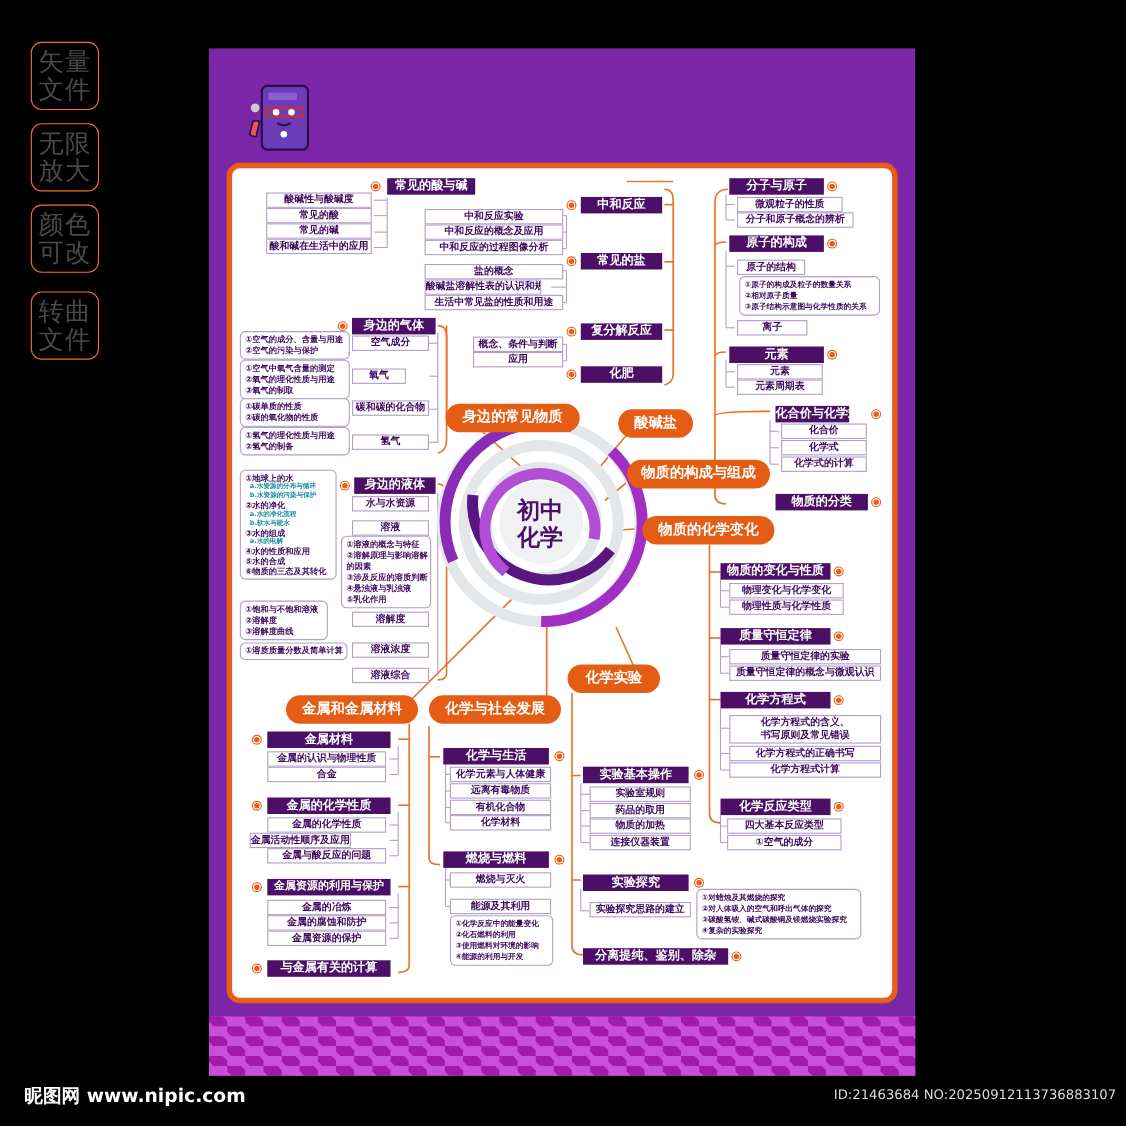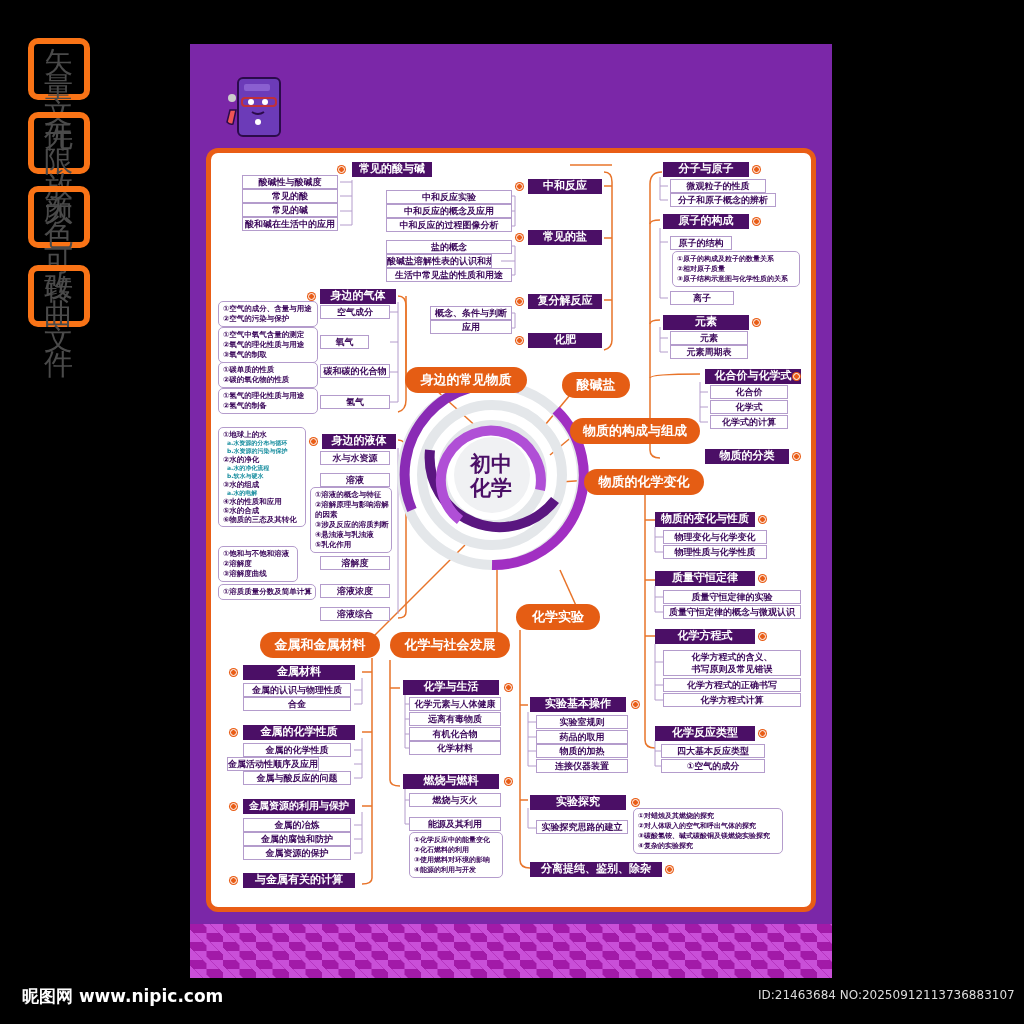--- a/index.html
+++ b/index.html
@@ -1,18 +1,18 @@
 <!DOCTYPE html>
 <html><head>
 <meta charset="utf-8">
 <style>
 *{box-sizing:border-box;margin:0;padding:0}
 html,body{width:1024px;height:1024px;background:#000;overflow:hidden;font-family:"DejaVu Sans","Liberation Sans",sans-serif}
 .abs{position:absolute}
-.side-badge{position:absolute;left:28px;width:62px;height:62px;border:6px solid #f97316;border-radius:10px;color:#4a4a4a;font-size:29px;line-height:25px;text-align:center;padding-top:6px;letter-spacing:1px}
+.side-badge{position:absolute;left:28px;width:62px;height:62px;border:1px solid #f97316;border-radius:10px;color:#4a4a4a;font-size:23px;line-height:25px;text-align:center;padding-top:6px;letter-spacing:1px}
 #poster{position:absolute;left:190px;top:44px;width:642px;height:934px;background:#7b27a8}
 #checker{position:absolute;left:0;top:880px;width:642px;height:54px;
   background-color:#a21aa8;
   background-image:
     linear-gradient(45deg,#c94fd8 25%,transparent 25%,transparent 75%,#c94fd8 75%),
     linear-gradient(45deg,#c94fd8 25%,transparent 25%,transparent 75%,#c94fd8 75%);
   background-size:33px 18px;background-position:0 0,16.5px 9px}
 #title{position:absolute;left:122px;top:52px;color:#fff;font-size:27px;font-weight:bold;letter-spacing:1px;text-shadow:2px 2px 0 #4a1470}
 #mascot{position:absolute;left:32px;top:30px;width:68px;height:70px}
 #frame{position:absolute;left:16px;top:104px;width:610px;height:764px;background:#fff;border:5px solid #e95d16;border-radius:12px}
@@ -306,21 +306,21 @@
 <div class="note" style="left:672px;top:251px;width:128px;font-size:7px">
   <div>①原子的构成及粒子的数量关系</div>
   <div>②相对原子质量</div>
   <div>③原子结构示意图与化学性质的关系</div>
 </div>
 <div class="leaf" style="left:670px;top:291px;width:64px">离子</div>
 <div class="node" style="left:663px;top:315px;width:86px">元素</div>
 <div class="num" style="left:753px;top:319px"></div>
 <div class="leaf" style="left:670px;top:331px;width:78px">元素</div>
 <div class="leaf" style="left:670px;top:345px;width:78px">元素周期表</div>
-<div class="node" style="left:705px;top:369px;width:96px">化合价与化学式</div>
+<div class="node" style="left:705px;top:369px;width:67px">化合价与化学式</div>
 <div class="num" style="left:793px;top:373px"></div>
 <div class="leaf" style="left:710px;top:385px;width:78px">化合价</div>
 <div class="leaf" style="left:710px;top:400px;width:78px">化学式</div>
 <div class="leaf" style="left:710px;top:415px;width:78px">化学式的计算</div>
 <div class="node" style="left:705px;top:449px;width:84px">物质的分类</div>
 <div class="num" style="left:793px;top:453px"></div>
 
 <div class="node" style="left:655px;top:512px;width:100px">物质的变化与性质</div>
 <div class="num" style="left:759px;top:516px"></div>
 <div class="leaf" style="left:663px;top:530px;width:104px">物理变化与化学变化</div>

